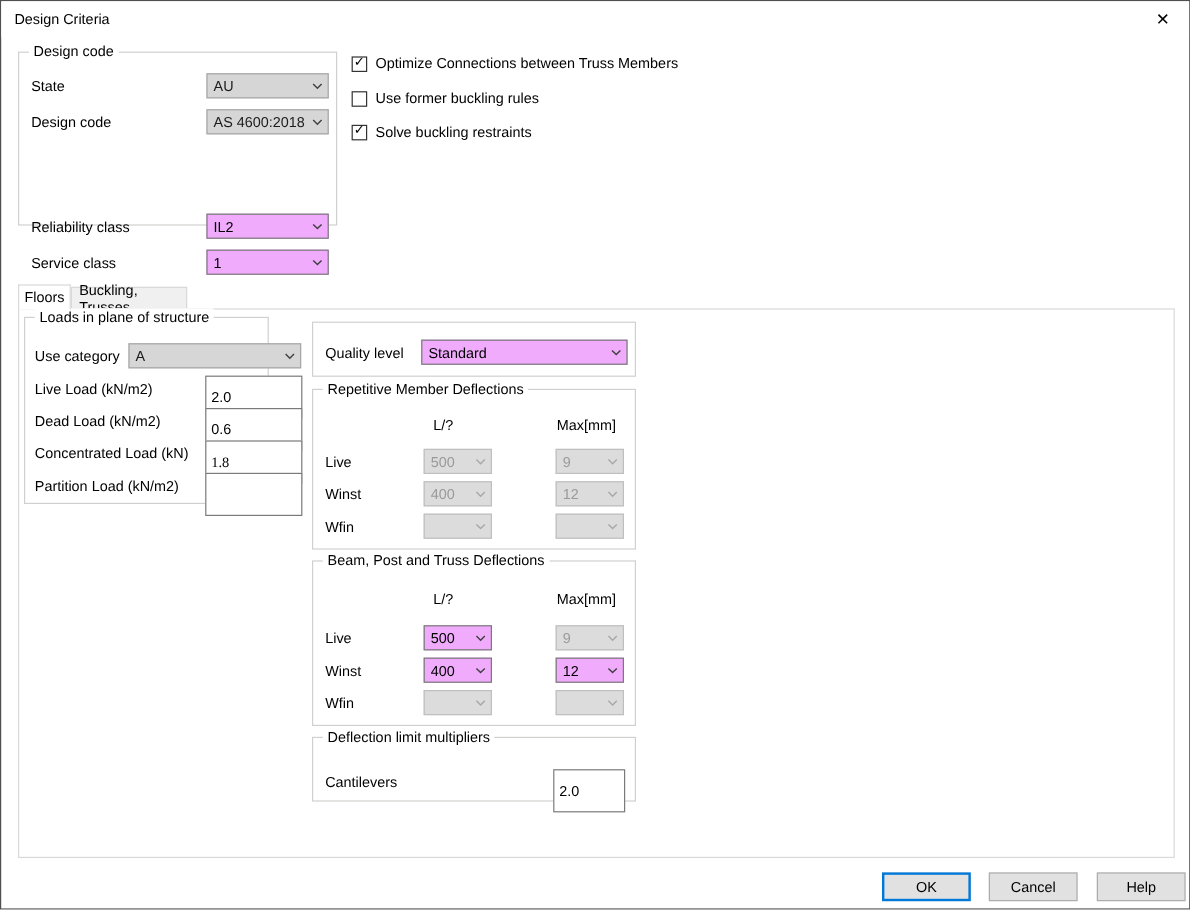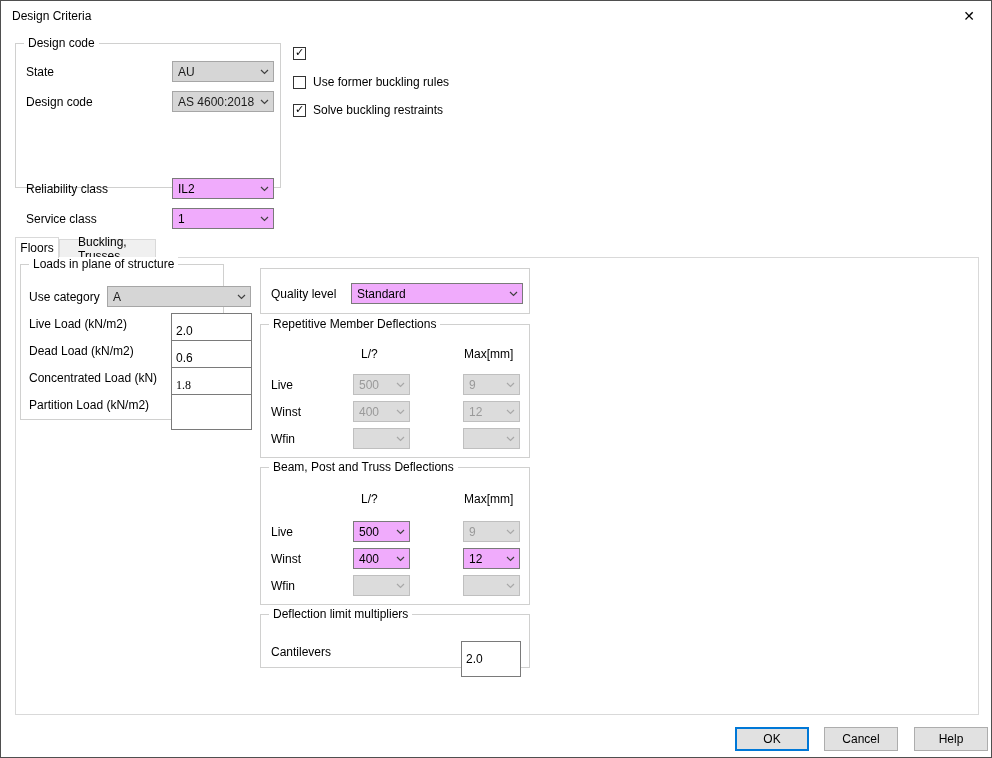--- a/index.html
+++ b/index.html
@@ -15,21 +15,21 @@
   .combo .val{padding-left:5px;flex:1;overflow:hidden;white-space:nowrap}
   .combo .arrow{width:17px;flex:none;display:flex;align-items:center;justify-content:center;color:#404040}
   .combo.gray{background:#d6d6d6;border-color:#a6a6a6;color:#1c1c1c}
   .combo.disabled{background:#dcdcdc;border-color:#bfbfbf;color:#9a9a9a}
   .combo.disabled .arrow{color:#a8a8a8}
   .tin{position:absolute;height:20px;border:1px solid #7a7a7a;background:#fff;box-sizing:border-box;padding:17px 4px;font-family:"Liberation Sans",sans-serif;font-size:12px;outline:none}
   .checkrow{position:absolute;display:flex;align-items:center;gap:7px;height:16px}
   .cb{width:13px;height:13px;border:1px solid #333;background:#fff;display:flex;align-items:center;justify-content:center;box-sizing:border-box}
   .cb .mark{font-size:11px;line-height:1;margin-top:-1px}
   .note{position:absolute;font-size:11px;white-space:nowrap}
-  .tab{position:absolute;display:flex;align-items:center;justify-content:center;padding:0 18px;box-sizing:border-box;border:1px solid #d9d9d9}
+  .tab{position:absolute;display:flex;align-items:center;justify-content:center;padding:0 6px;box-sizing:border-box;border:1px solid #d9d9d9}
   .tab.active{top:236px;height:21px;background:#fff;border-bottom:none;z-index:3}
   .tab.inactive{top:238px;height:19px;background:#f0f0f0;z-index:1}
   .pane{position:absolute;left:14px;top:256px;width:964px;height:458px;border:1px solid #d9d9d9;background:#fff;box-sizing:border-box;z-index:2}
   .btn{position:absolute;width:74px;height:24px;background:#e1e1e1;border:1px solid #adadad;font-family:"Liberation Sans",sans-serif;font-size:12px;box-sizing:border-box;padding:0}
   .btn.default{border:2px solid #0078d7}
 </style>
 </head>
 <body>
 
 <div class="dialog">
@@ -81,20 +81,21 @@
             <polyline points="1,1 4.5,4.5 8,1" fill="none" stroke="currentColor" stroke-width="1.2"></polyline>
           </svg>
         </span>
     </div>
   </div>
 
   <div class="checkrow" style="left:292px;top:44px">
     <span class="cb">
         <span class="mark">✓</span>
       </span>
+    <span>Optimize Connections between Truss Members</span>
   </div>
   <div class="checkrow" style="left:292px;top:73px">
     <span class="cb">
         <span class="mark"></span>
       </span>
     <span>Use former buckling rules</span>
   </div>
   <div class="checkrow" style="left:292px;top:101px">
     <span class="cb">
         <span class="mark">✓</span>

